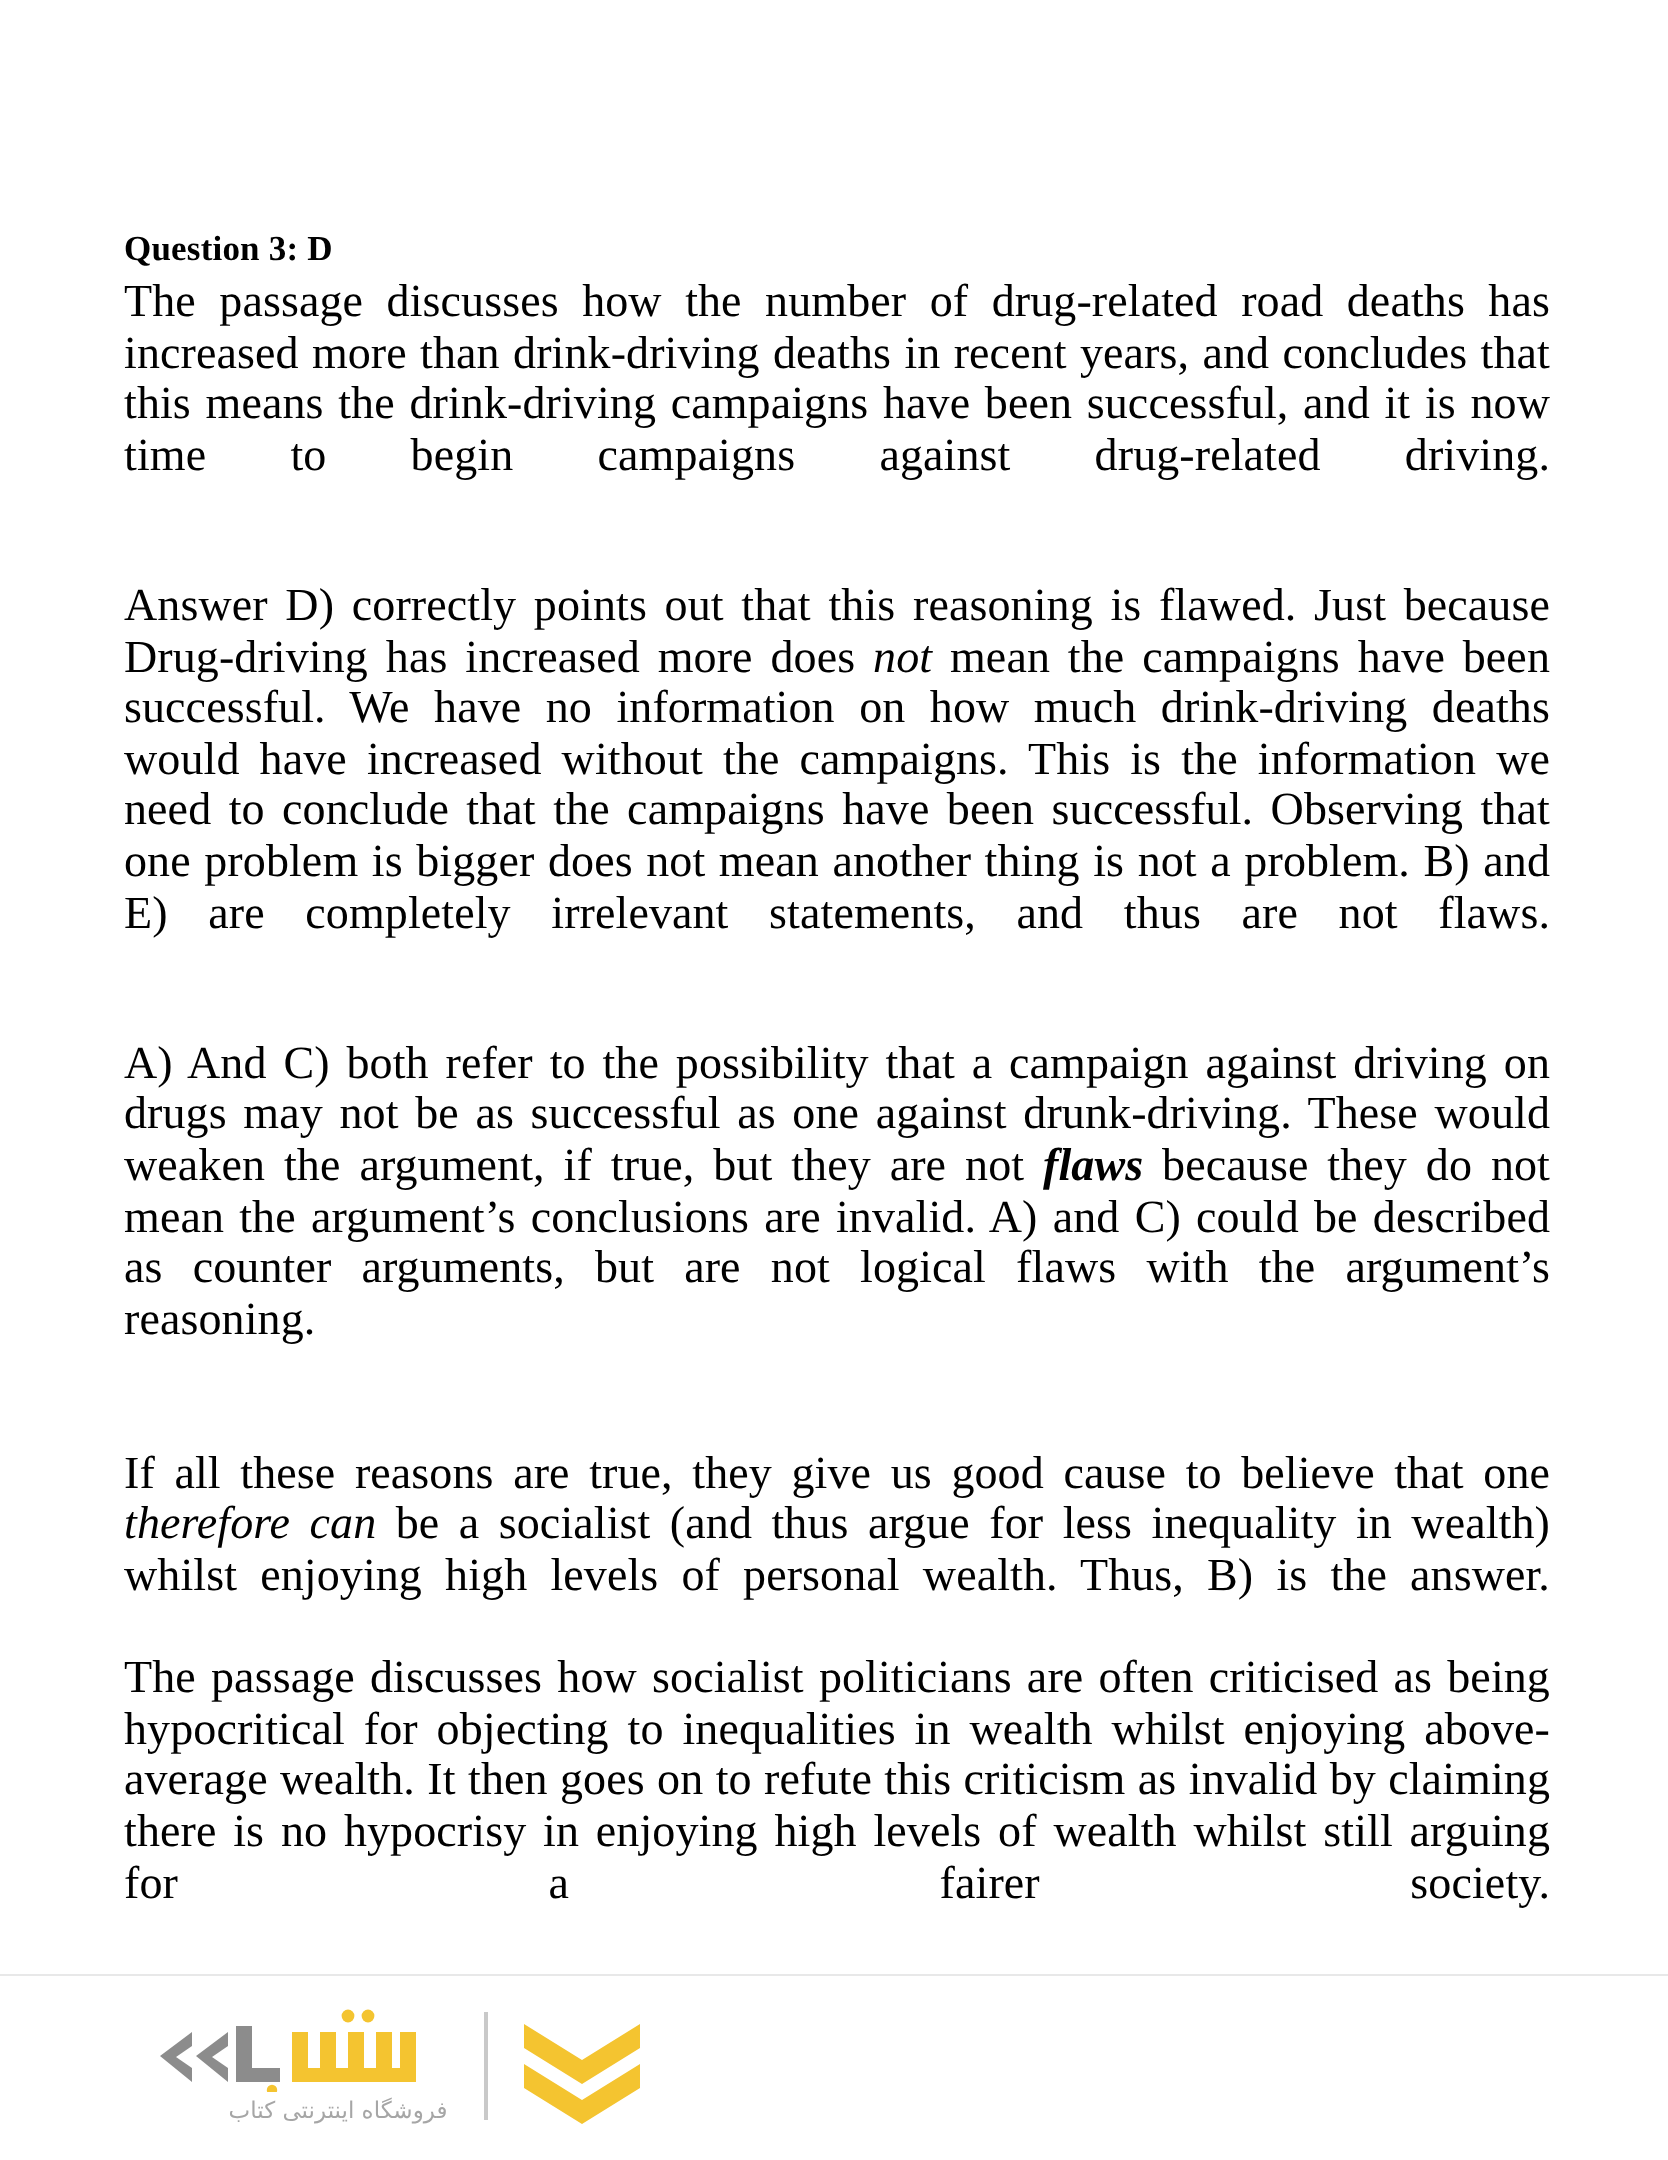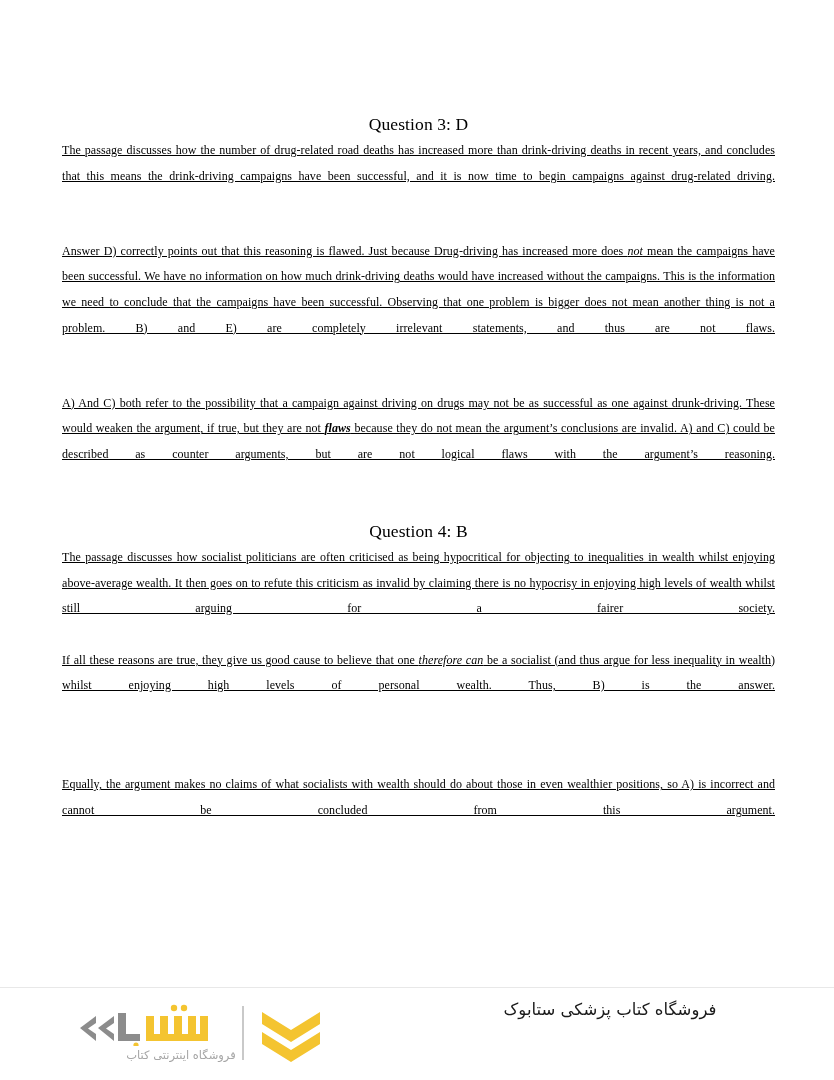--- a/index.html
+++ b/index.html
@@ -25,36 +25,34 @@
   }
 
   .content {
     position: absolute;
     left: 62px;
     top: 112px;
     width: 713px;
   }
 
   .q-heading {
-    font-weight: normal;
+    font-weight: bold;
     font-size: 17.5px;
     line-height: 25px;
     letter-spacing: 0.1px;
     margin-bottom: 1px;
-    text-align: center;
   }
 
   .para {
-    font-size: 12px;
+    font-size: 23px;
     line-height: 25.6px;
     text-align: justify;
     text-justify: inter-word;
     letter-spacing: 0.05px;
     word-spacing: 0.2px;
-    text-decoration: underline;
   }
 
   
   .para::after {
     content: "";
     display: inline-block;
     width: 100%;
   }
 
   .gap { height: 24px; }
@@ -87,21 +85,21 @@
   .logo-word {
     position: absolute;
     left: 0;
     top: 4px;
     width: 180px;
     height: 46px;
   }
 
   .logo-tagline {
     position: absolute;
-    left: 30px;
+    left: 18px;
     top: 52px;
     width: 162px;
     text-align: center;
     font-family: "DejaVu Sans", sans-serif;
     font-size: 11.5px;
     color: #a6a6a6;
     direction: rtl;
     white-space: nowrap;
   }
 
@@ -176,25 +174,24 @@
     <div class="gap"></div>
 
     <p class="para">Answer D) correctly points out that this reasoning is flawed. Just because Drug-driving has increased more does <em class="it">not</em> mean the campaigns have been successful. We have no information on how much drink-driving deaths would have increased without the campaigns. This is the information we need to conclude that the campaigns have been successful. Observing that one problem is bigger does not mean another thing is not a problem. B) and E) are completely irrelevant statements, and thus are not flaws.</p>
 
     <div class="gap"></div>
 
     <p class="para">A) And C) both refer to the possibility that a campaign against driving on drugs may not be as successful as one against drunk-driving. These would weaken the argument, if true, but they are not <em class="bi">flaws</em> because they do not mean the argument’s conclusions are invalid. A) and C) could be described as counter arguments, but are not logical flaws with the argument’s reasoning.</p>
 
     <div class="gap-q"></div>
 
-    <div class="q-heading">Question 4: B</div>
+
+    <p class="para">If all these reasons are true, they give us good cause to believe that one <em class="it">therefore can</em> be a socialist (and thus argue for less inequality in wealth) whilst enjoying high levels of personal wealth. Thus, B) is the answer.</p>
 
     <p class="para">The passage discusses how socialist politicians are often criticised as being hypocritical for objecting to inequalities in wealth whilst enjoying above-average wealth. It then goes on to refute this criticism as invalid by claiming there is no hypocrisy in enjoying high levels of wealth whilst still arguing for a fairer society.</p>
-
-    <p class="para">If all these reasons are true, they give us good cause to believe that one <em class="it">therefore can</em> be a socialist (and thus argue for less inequality in wealth) whilst enjoying high levels of personal wealth. Thus, B) is the answer.</p>
 
     <div class="gap"></div>
 
 
     <div class="gap"></div>
 
     <p class="para">Equally, the argument makes no claims of what socialists with wealth should do about those in even wealthier positions, so A) is incorrect and cannot be concluded from this argument.</p>
 
     <div class="gap-sm"></div>
 
@@ -241,18 +238,17 @@
         <svg viewBox="0 0 62 56" width="62" height="56" aria-hidden="true">
           <g fill="#f4c430">
             <path d="M2 6 L31 24 L60 6 L60 18 L31 36 L2 18 Z"></path>
             <path d="M2 26 L31 44 L60 26 L60 38 L31 56 L2 38 Z"></path>
           </g>
         </svg>
       </div>
     </div>
 
     <div class="footer-right">
-      <div class="footer-fa">فروشگاه کتاب پزشکی ستابوک</div>
     </div>
 
   </div>
 
 </div>
 
 </body></html>

